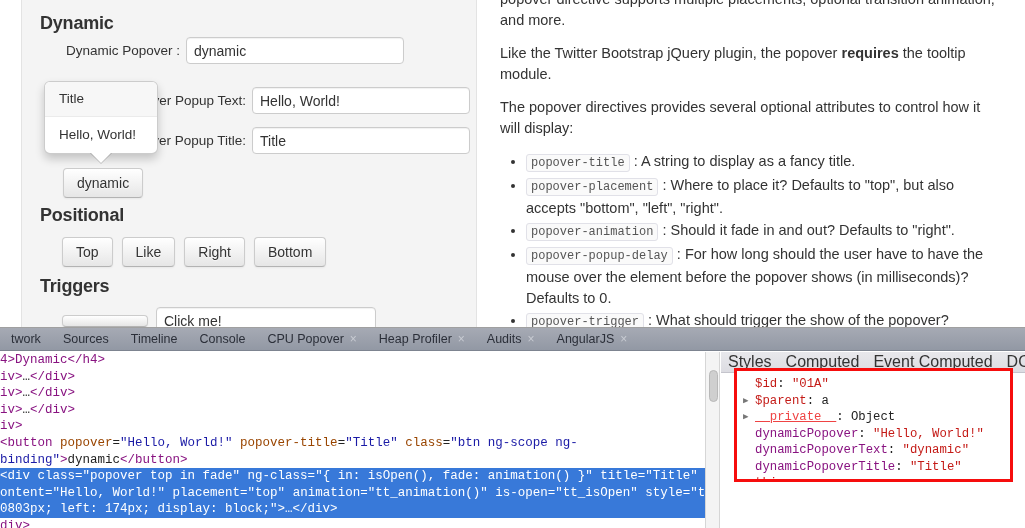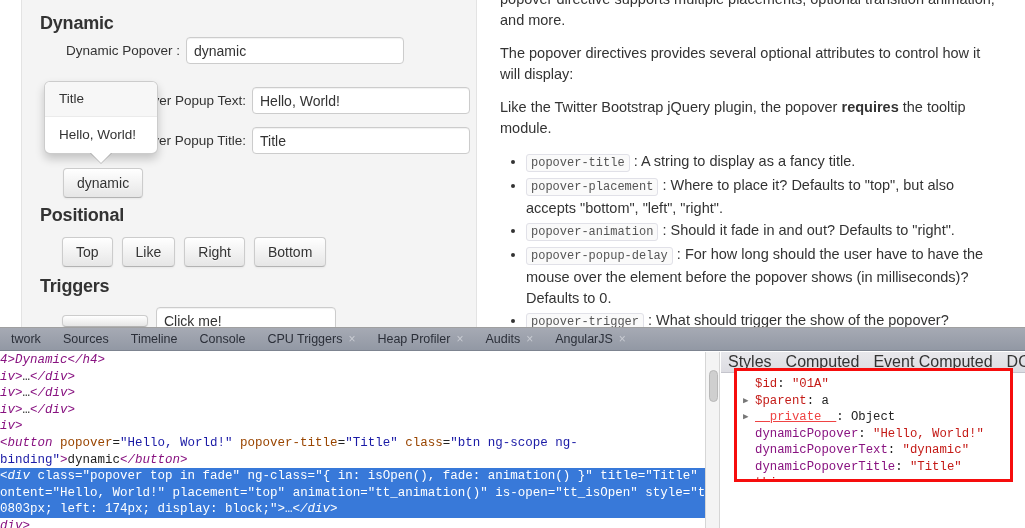--- a/index.html
+++ b/index.html
@@ -79,21 +79,21 @@
     cursor: pointer;
     font-family: "Liberation Sans", sans-serif;
     line-height: 18px;
   }
 
   .btn-dynamic { position: absolute; left: 41px; top: 168px; }
 
   .pos-buttons { position: absolute; left: 40px; top: 237px; display: flex; gap: 9px; }
 
   .trig-row { position: absolute; left: 40px; top: 307px; display: flex; align-items: center; gap: 8px; }
-  .trig-row .text-input { width: 180px; }
+  .trig-row .text-input { width: 220px; }
   .trig-btn { min-width: 86px; text-align: center; }
 
   
   .popover {
     position: absolute; left: 22px; top: 81px; width: 114px;
     background: #fff;
     border: 1px solid #ccc;
     border: 1px solid rgba(0,0,0,.2);
     border-radius: 6px;
     box-shadow: 0 5px 10px rgba(0,0,0,.2);
@@ -207,21 +207,21 @@
     line-height: 16.6px;
     white-space: pre;
   }
   .code-line { padding-left: 0; height: 16.6px; }
   .code-line.sel {
     background: #3879d9;
     color: #fff;
   }
   .code-line.sel .tag, .code-line.sel .attr,
   .code-line.sel .val, .code-line.sel .txt { color: #fff; }
-  .tag  { color: #881280; font-style: italic; }
+  .tag  { color: #881280; }
   .attr { color: #994500; }
   .val  { color: #1a1aa6; }
   .txt  { color: #222; }
 
   
   .clip-top {
     position: absolute; left: 0; top: 24px; width: 705px; height: 5px;
     overflow: hidden;
     font-family: "Liberation Mono", "DejaVu Sans Mono", monospace;
     font-size: 12.5px; line-height: 16.6px; white-space: pre;
@@ -328,22 +328,22 @@
 
       <div class="popover">
         <div class="popover-title">Title</div>
         <div class="popover-content">Hello, World!</div>
         <div class="popover-arrow"></div>
       </div>
     </div>
 
     <div class="docs">
       <p class="first">popover directive supports multiple placements, optional transition animation, and more.</p>
+      <p><span>Like the Twitter Bootstrap jQuery plugin, the popover </span><b>requires</b><span> the tooltip module.</span></p>
       <p>The popover directives provides several optional attributes to control how it will display:</p>
-      <p><span>Like the Twitter Bootstrap jQuery plugin, the popover </span><b>requires</b><span> the tooltip module.</span></p>
       <ul>
         <li><code class="inline">popover-title</code><span> : A string to display as a fancy title.</span></li>
         <li><code class="inline">popover-placement</code><span> : Where to place it? Defaults to "top", but also accepts "bottom", "left", "right".</span></li>
         <li><code class="inline">popover-animation</code><span> : Should it fade in and out? Defaults to "right".</span></li>
         <li><code class="inline">popover-popup-delay</code><span> : For how long should the user have to have the mouse over the element before the popover shows (in milliseconds)? Defaults to 0.</span></li>
         <li><code class="inline">popover-trigger</code><span> : What should trigger the show of the popover?</span></li>
       </ul>
     </div>
   </div>
 
@@ -356,21 +356,21 @@
         <div class="dt-tab">
           <span>Sources</span>
         </div>
         <div class="dt-tab">
           <span>Timeline</span>
         </div>
         <div class="dt-tab">
           <span>Console</span>
         </div>
         <div class="dt-tab">
-          <span>CPU Triggers</span>
+          <span>CPU Popover</span>
           <span class="close-x">×</span>
         </div>
         <div class="dt-tab">
           <span>Heap Profiler</span>
           <span class="close-x">×</span>
         </div>
         <div class="dt-tab">
           <span>Audits</span>
           <span class="close-x">×</span>
         </div>

